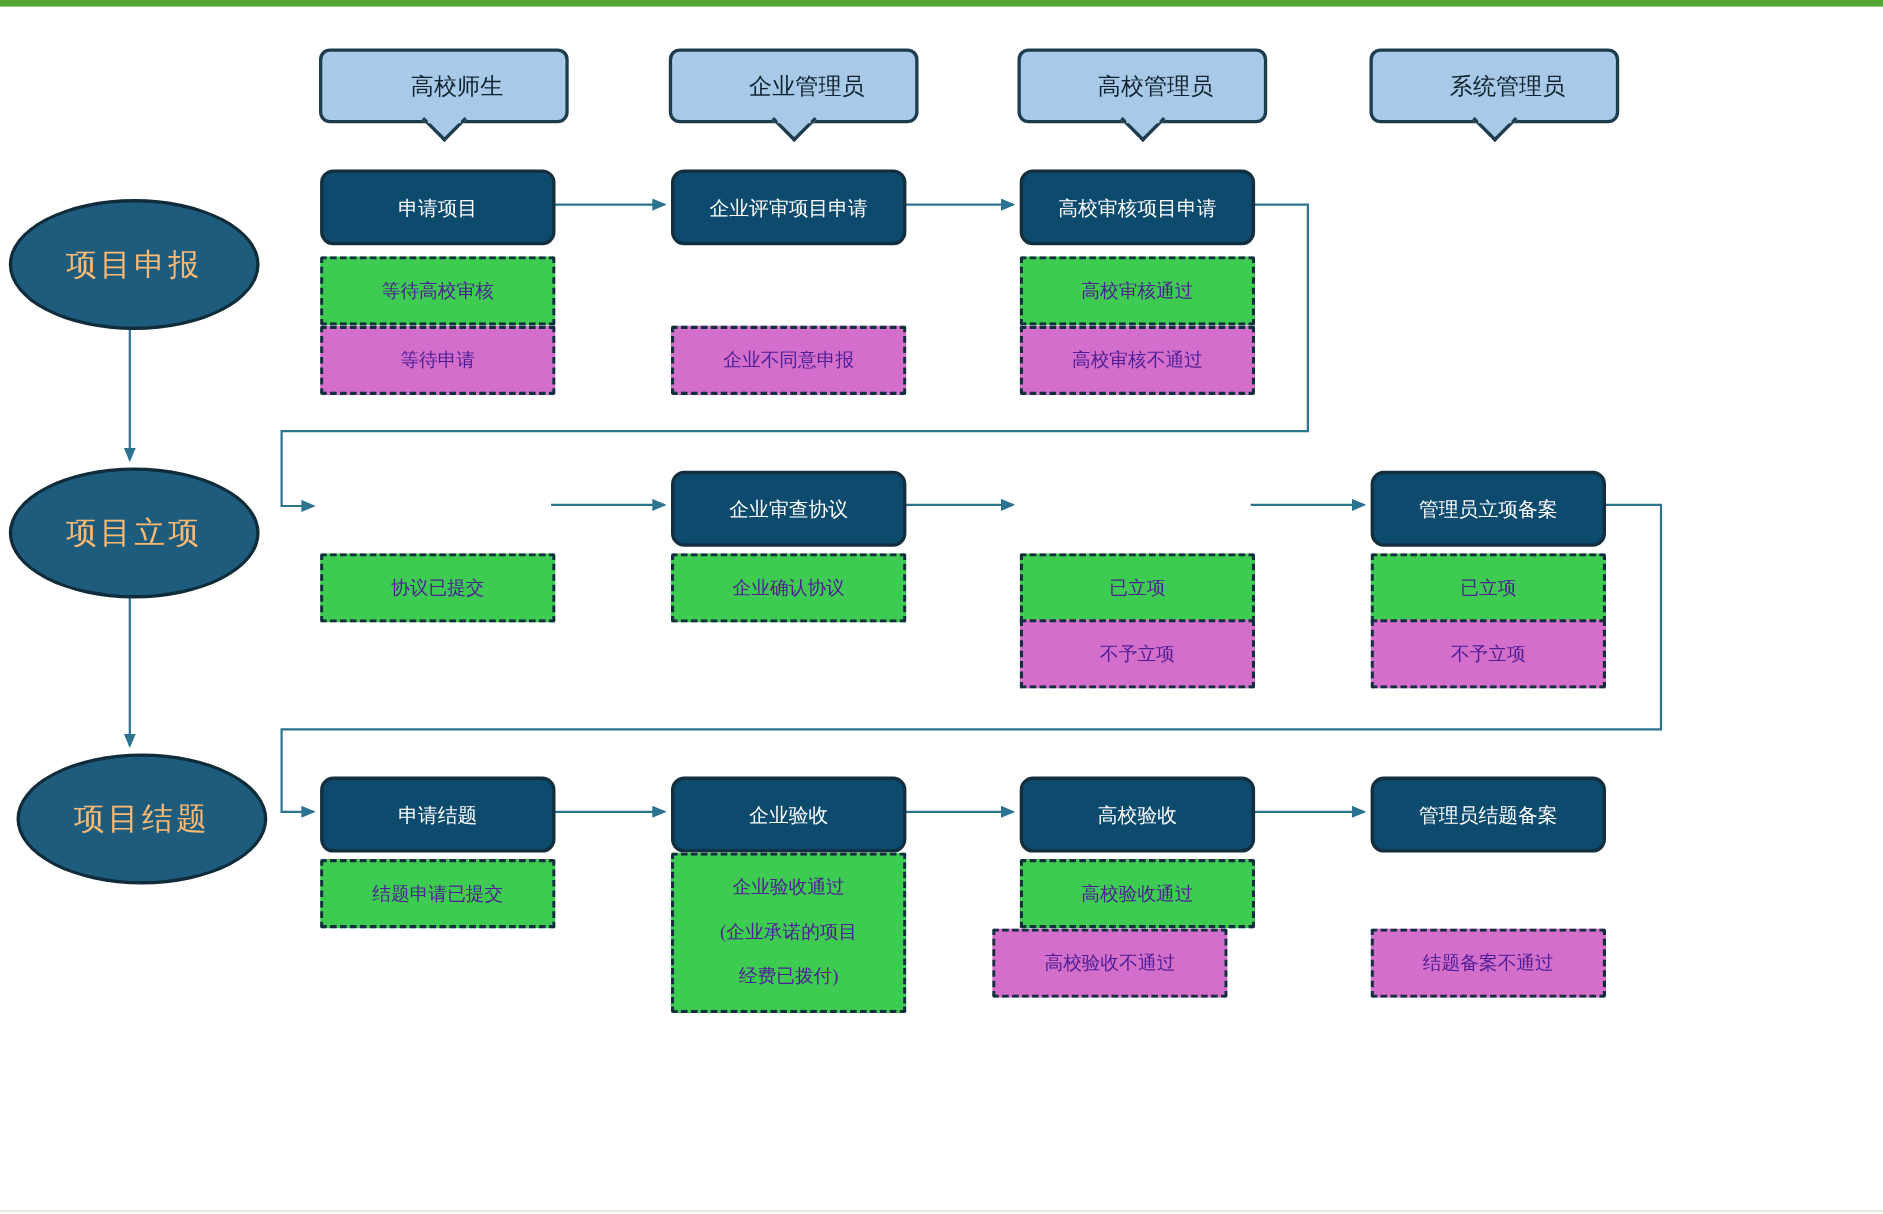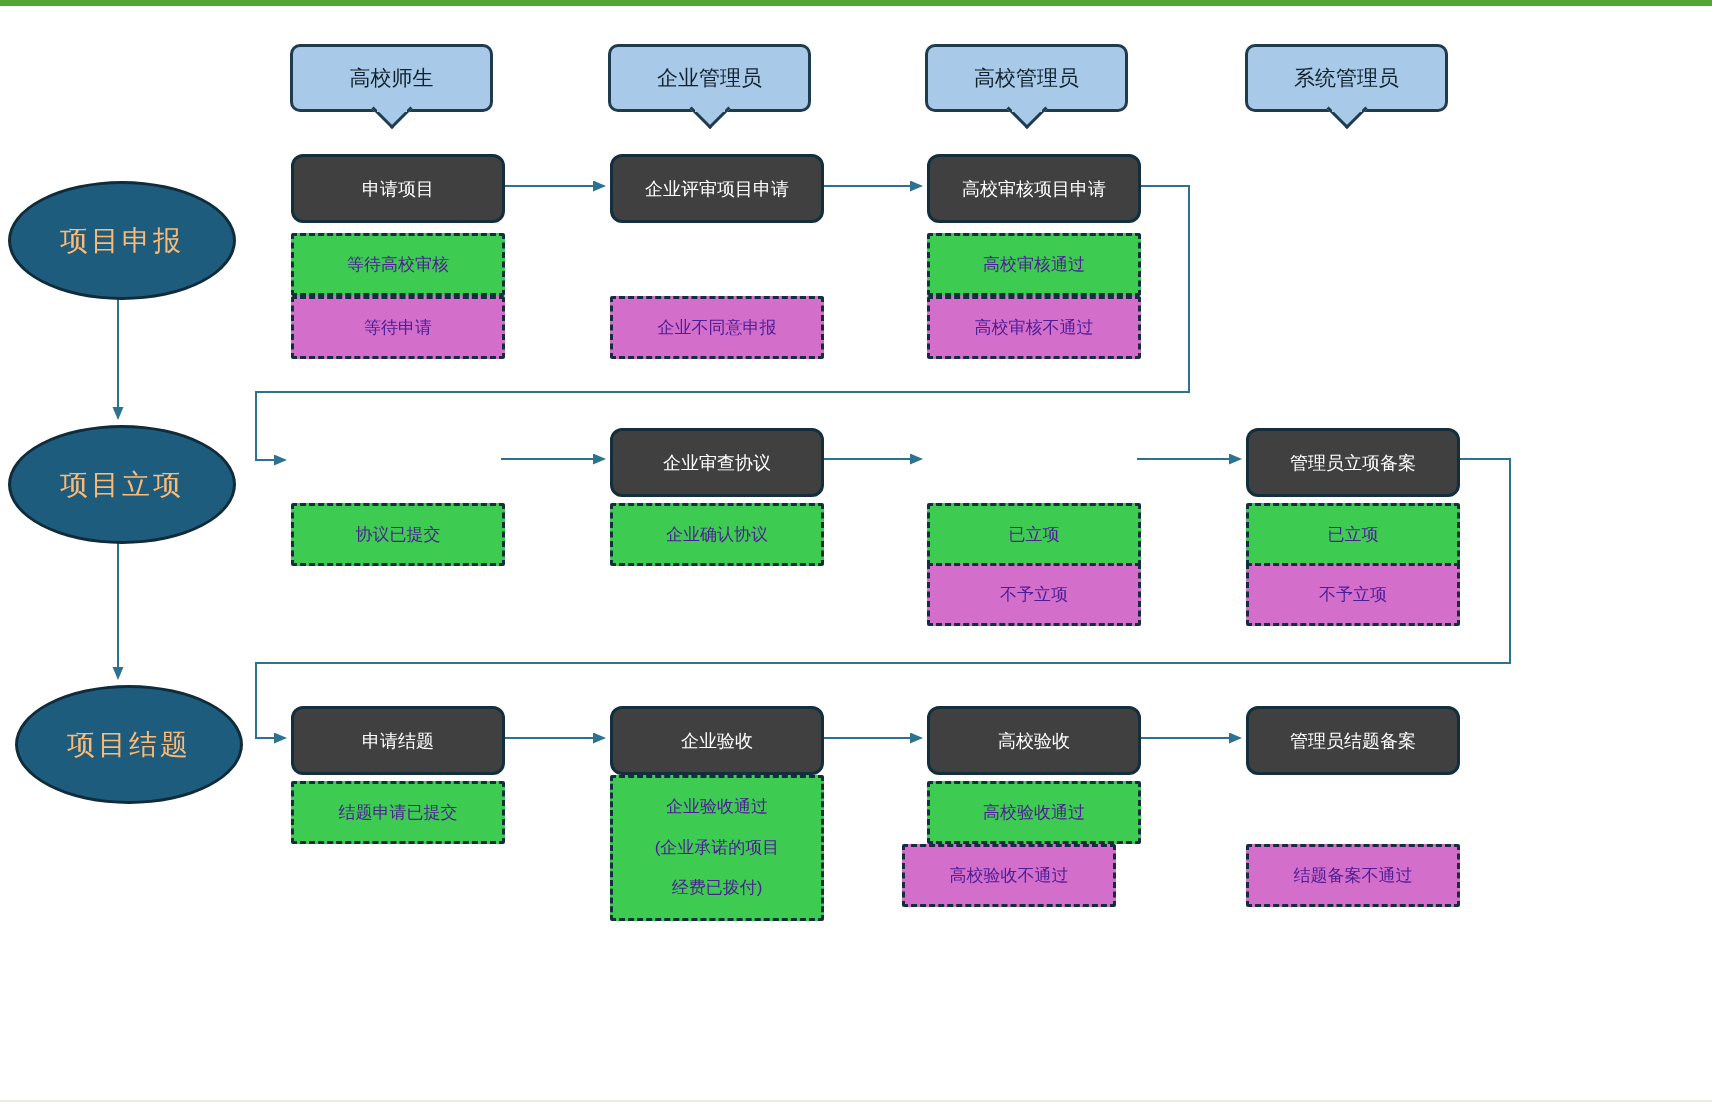--- a/index.html
+++ b/index.html
@@ -4,41 +4,41 @@
 <style>
   html,body{margin:0;padding:0;background:#ffffff;}
   body{font-family:"Liberation Sans","DejaVu Sans",sans-serif;}
   .canvas{position:relative;width:1712px;height:1104px;background:#ffffff;overflow:hidden;}
   .topbar{position:absolute;left:0;top:0;width:1712px;height:6px;background:#52a633;}
   .bottomline{position:absolute;left:0;top:1100px;width:1712px;height:2px;background:#edebe0;}
   svg.wires{position:absolute;left:0;top:0;width:1712px;height:1104px;pointer-events:none;}
 
   .callout{position:absolute;top:44px;width:197px;height:62px;background:#a9c9e8;
            border:3px solid #1e3c4e;border-radius:10px;display:flex;align-items:center;
-           justify-content:center;font-size:21px;color:#10222e;z-index:3;}
+           justify-content:center;font-size:21px;color:#10222e;z-index:3;padding-left:24px;}
   .callout .tail{position:absolute;left:50%;bottom:-14px;width:26px;height:26px;
            background:#a9c9e8;transform:translateX(-50%) rotate(45deg);
            border-right:3px solid #1e3c4e;border-bottom:3px solid #1e3c4e;z-index:-1;}
   .callout .tail-cover{position:absolute;left:50%;bottom:-3px;width:30px;height:6px;
            background:#a9c9e8;transform:translateX(-50%);}
 
   .phase{position:absolute;width:222px;height:113px;background:#1e5c7d;
          border:3px solid #102b3a;border-radius:50%;display:flex;align-items:center;
          justify-content:center;color:#fdba74;font-size:28px;letter-spacing:3px;z-index:2;}
 
-  .step{position:absolute;width:208px;height:63px;background:#404040;
+  .step{position:absolute;width:208px;height:63px;background:#0c4a6e;
         border:3px solid #132f3e;border-radius:12px;display:flex;align-items:center;
         justify-content:center;color:#ffffff;font-size:18px;z-index:2;}
 
   .status{position:absolute;width:208px;height:57px;display:flex;align-items:center;
           justify-content:center;color:#4c1d95;font-size:17px;border:3px dashed #132f3e;
           border-radius:2px;text-align:center;white-space:pre-line;line-height:1.5;z-index:2;}
   .status.success{background:#3ecb52;}
   .status.fail{background:#d36ecb;}
-  .status.tall{height:140px;line-height:2.4;}
+  .status.tall{height:140px;line-height:2.4;font-family:Liberation Serif, serif;}
   .status.short{height:51px;}
 </style>
 </head>
 <body>
 
 <div class="canvas">
 
   <div class="topbar"></div>
 
   <svg class="wires" viewBox="0 0 1712 1104">

